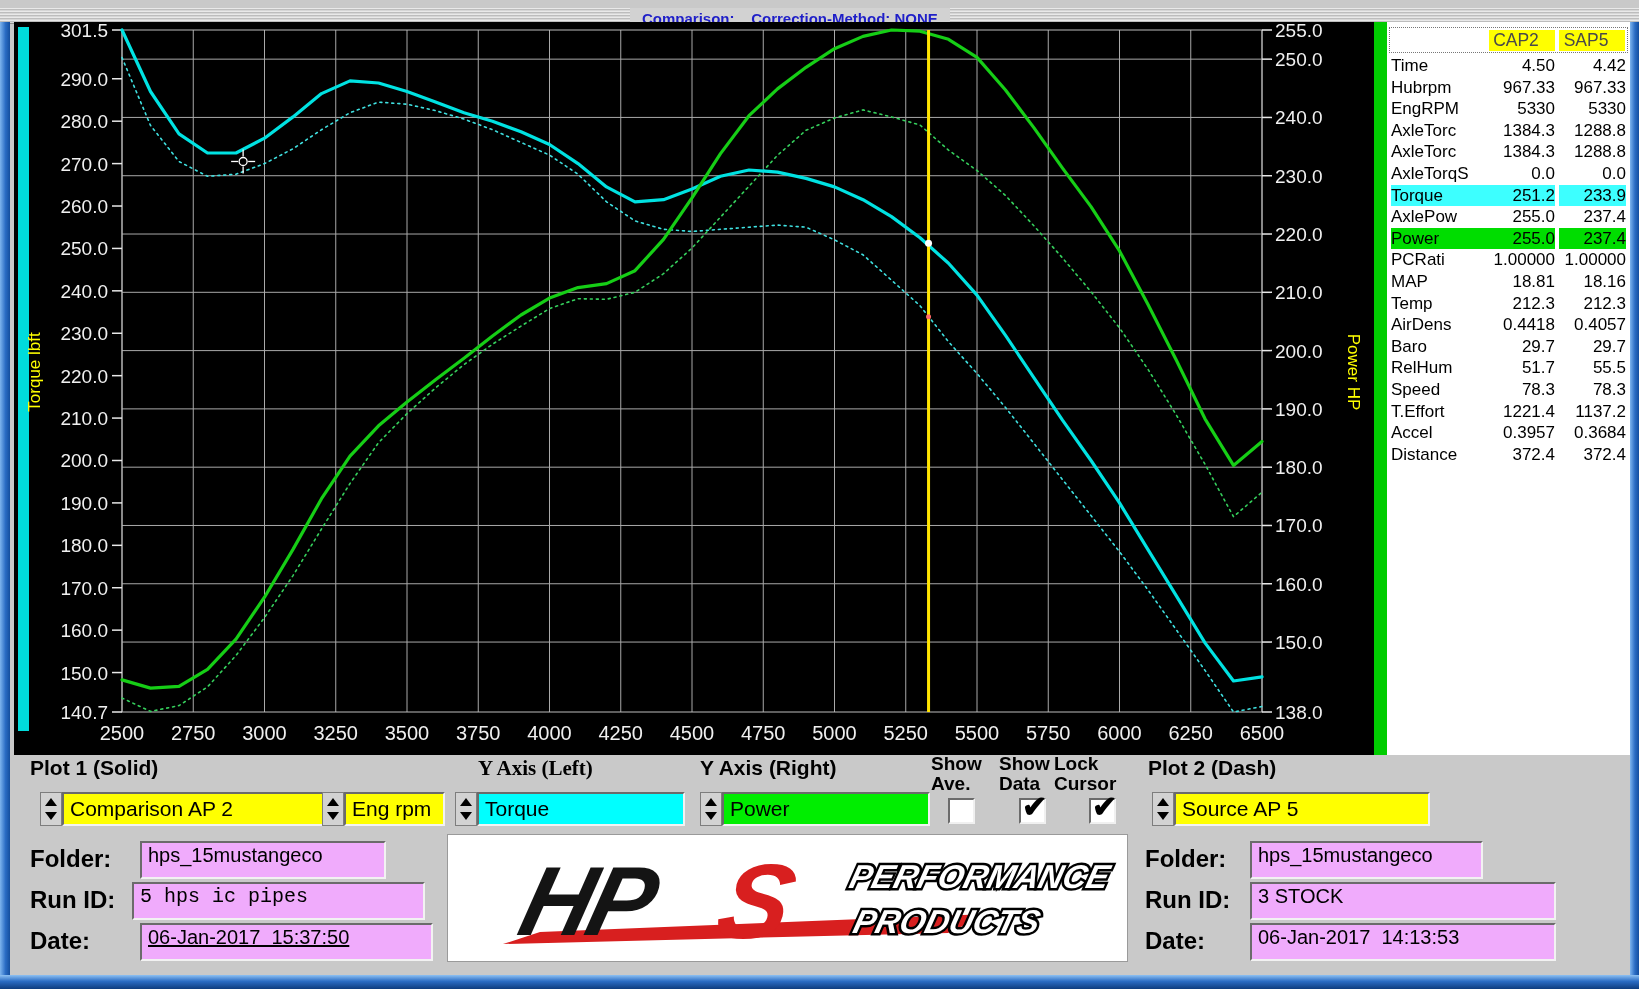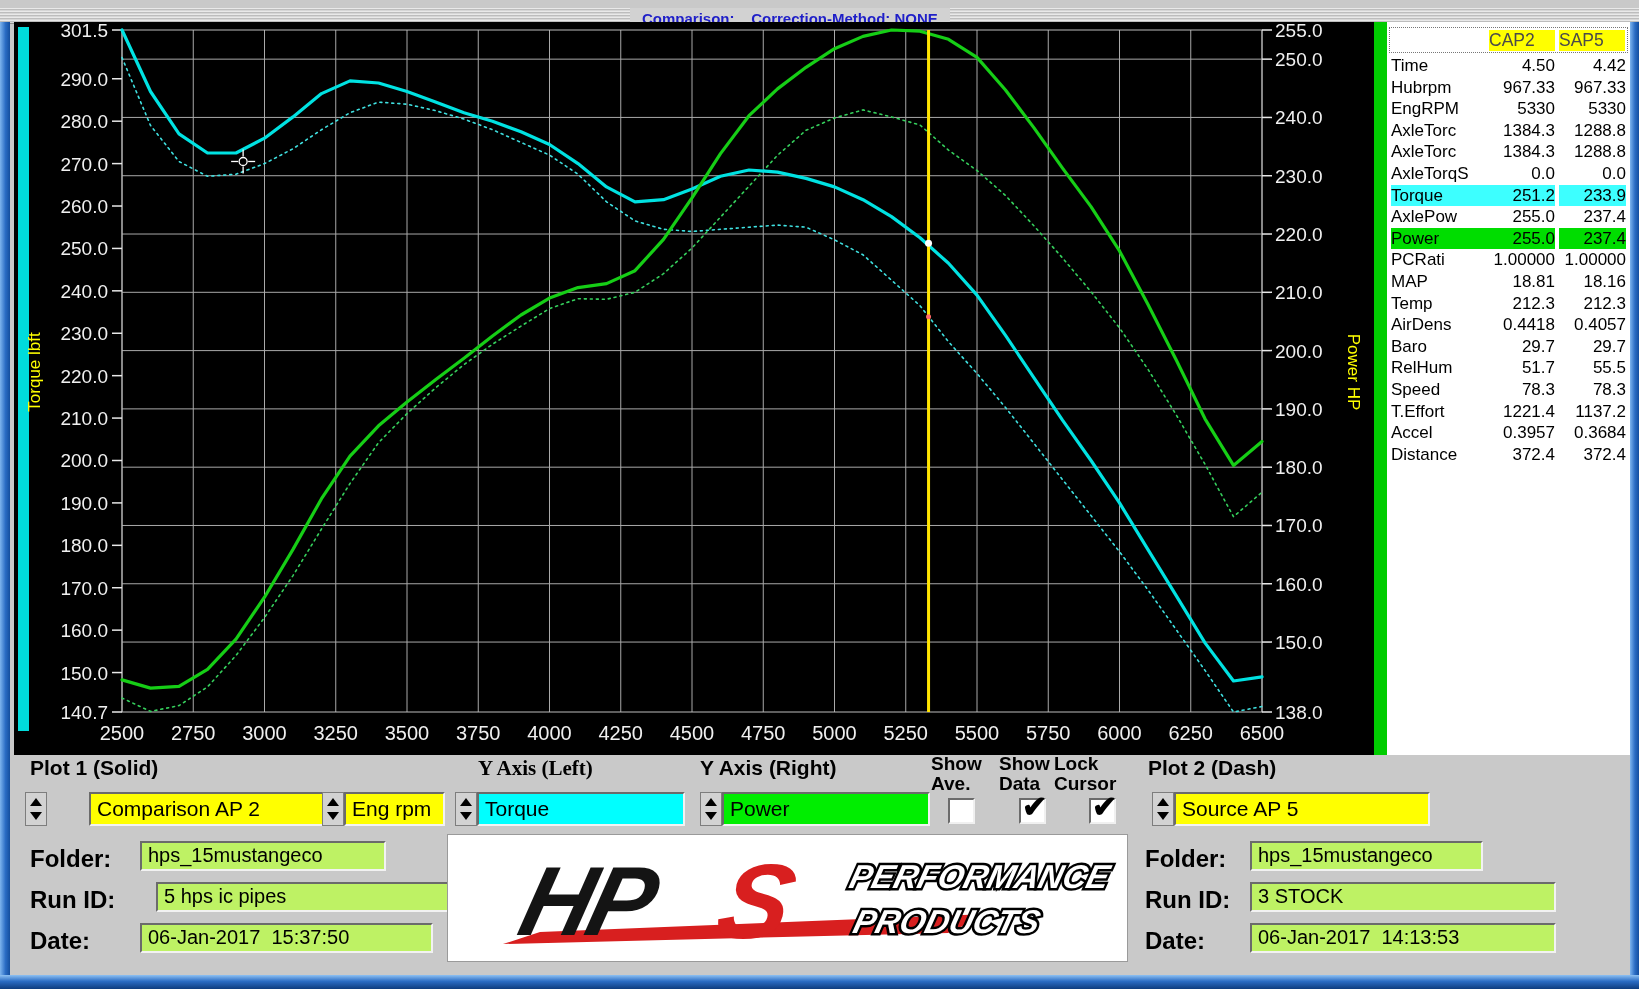--- a/index.html
+++ b/index.html
@@ -35,21 +35,21 @@
   text.axtitle{fill:#ffff00;font-size:17px;font-family:"Liberation Sans",sans-serif;}
   
   .green-strip{position:absolute;left:1374px;top:22px;width:13px;height:733px;background:#00cc00;}
   .data-panel{
     position:absolute;left:1387px;top:22px;width:243px;height:733px;background:#ffffff;
     font-size:17px;color:#000;
   }
   .panel-header{display:flex;align-items:center;height:26px;margin:5px 2px 2px 2px;
     border:1px dotted #777;padding:1px 2px;}
   .panel-header .sp{flex:1;}
-  .panel-header .hdr{width:66px;text-align:left;background:#ffff00;color:#4a4a4a;
+  .panel-header .hdr{width:66px;text-align:center;background:#ffff00;color:#4a4a4a;
     font-size:17.5px;padding-right:12px;margin-left:4px;}
   .prow{display:flex;height:21.6px;line-height:21.6px;padding:0 4px;white-space:nowrap;}
   .plabel{flex:1;overflow:hidden;}
   .pv{width:67px;text-align:right;}
   .hl-cyan{background:#3dffff;}
   .hl-green{background:#00dd00;}
   
   .hdrlbl{position:absolute;font-size:21px;font-weight:bold;color:#000;white-space:nowrap;}
   .cbhdr{position:absolute;font-size:19px;font-weight:bold;color:#000;line-height:20px;white-space:pre;}
   .combo{position:absolute;top:792px;height:34px;display:flex;}
@@ -63,21 +63,21 @@
   }
   .bg-yellow{background:#ffff00;}
   .bg-cyan{background:#00ffff;}
   .bg-green{background:#00ee00;}
   .cb{position:absolute;top:798px;width:27px;height:26px;background:#fff;
     border:2px solid;border-color:#6b6b6b #f0f0f0 #f0f0f0 #6b6b6b;}
   .cb .glyph{position:absolute;left:1px;top:-11px;font-size:30px;font-weight:bold;color:#000;}
   
   .flabel{position:absolute;font-size:24px;font-weight:bold;color:#000;}
   .field{
-    position:absolute;height:30px;background:#bef264;
+    position:absolute;height:38px;background:#f0abfc;
     border:2px solid;border-color:#6b6b6b #f2f2f2 #f2f2f2 #6b6b6b;
     font-size:20px;color:#000;line-height:25px;padding:0 6px;white-space:pre;overflow:hidden;
   }
   .logo-box{position:absolute;left:447px;top:834px;width:681px;height:128px;background:#fff;
     border:1px solid #9a9a9a;}
 </style>
 </head>
 <body>
 
 <div class="window">
@@ -324,21 +324,21 @@
   <div class="hdrlbl" style="left:478px;top:756px;font-family:Liberation Serif, serif;">Y Axis (Left)</div>
   <div class="hdrlbl" style="left:700px;top:756px;">Y Axis (Right)</div>
   <div class="cbhdr" style="left:931px;top:754px;">Show
 Ave.</div>
   <div class="cbhdr" style="left:999px;top:754px;">Show
 Data</div>
   <div class="cbhdr" style="left:1054px;top:754px;">Lock
 Cursor</div>
   <div class="hdrlbl" style="left:1148px;top:756px;">Plot 2 (Dash)</div>
 
-  <div class="combo" style="left:25px;gap:42px;">
+  <div class="combo" style="left:40px;">
     <div class="spin">
         <span class="tri-up"></span>
         <span class="tri-down"></span>
       </div>
     <div class="combo-box bg-yellow" style="width:263px;">Comparison AP 2</div>
   </div>
   <div class="combo" style="left:322px;">
     <div class="spin">
         <span class="tri-up"></span>
         <span class="tri-down"></span>
@@ -372,23 +372,23 @@
     <div class="spin">
         <span class="tri-up"></span>
         <span class="tri-down"></span>
       </div>
     <div class="combo-box bg-yellow" style="width:256px;">Source AP 5</div>
   </div>
 
   <div class="flabel" style="left:30px;top:845px;">Folder:</div>
   <div class="field" style="left:140px;top:841px;width:246px;">hps_15mustangeco</div>
   <div class="flabel" style="left:30px;top:886px;">Run ID:</div>
-  <div class="field" style="left:156px;top:882px;width:293px;">5 hps ic pipes</div>
+  <div class="field" style="left:132px;top:882px;width:293px;font-family:Liberation Mono, monospace;">5 hps ic pipes</div>
   <div class="flabel" style="left:30px;top:927px;">Date:</div>
-  <div class="field" style="left:140px;top:923px;width:293px;">06-Jan-2017  15:37:50</div>
+  <div class="field" style="left:140px;top:923px;width:293px;text-decoration:underline;">06-Jan-2017  15:37:50</div>
 
   <div class="logo-box">
     <svg width="679" height="126">
       <polygon points="55,109 500,98 540,79 92,97" fill="#d81f1f"></polygon>
       <text x="92" y="100" font-size="98" font-weight="bold" font-style="italic" fill="#141414" transform="skewX(-14)" style="font-family:'Liberation Sans',sans-serif;letter-spacing:-4px;">HP</text>
       <text x="290" y="103" font-size="106" font-weight="bold" font-style="italic" fill="#d81f1f" transform="skewX(-14)" style="font-family:'Liberation Sans',sans-serif;">S</text>
       <text x="413" y="53" font-size="33" font-weight="bold" font-style="italic" fill="#ffffff" stroke="#000000" stroke-width="5" paint-order="stroke" transform="skewX(-14)" style="font-family:'Liberation Sans',sans-serif;">PERFORMANCE</text>
       <text x="428" y="98" font-size="33" font-weight="bold" font-style="italic" fill="#ffffff" stroke="#000000" stroke-width="5" paint-order="stroke" transform="skewX(-14)" style="font-family:'Liberation Sans',sans-serif;">PRODUCTS</text>
     </svg>
   </div>

